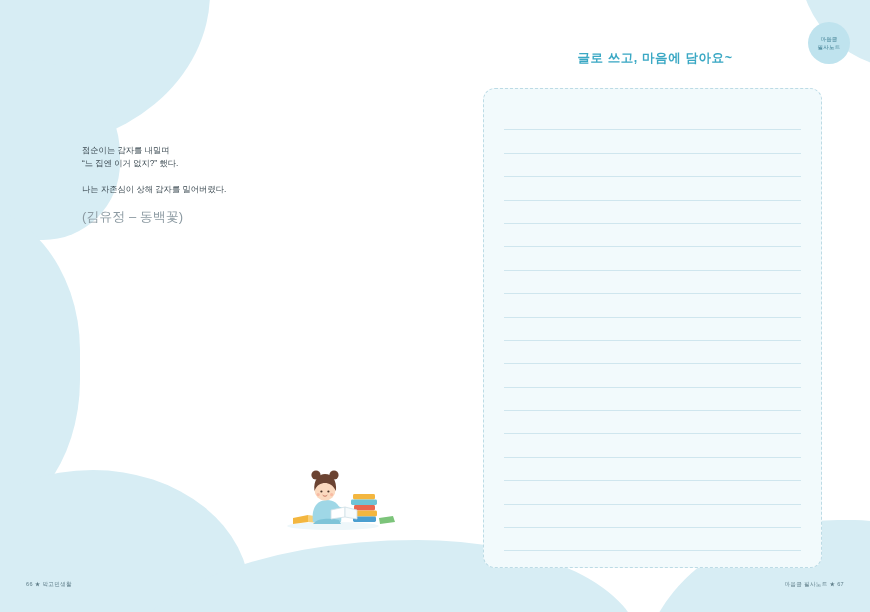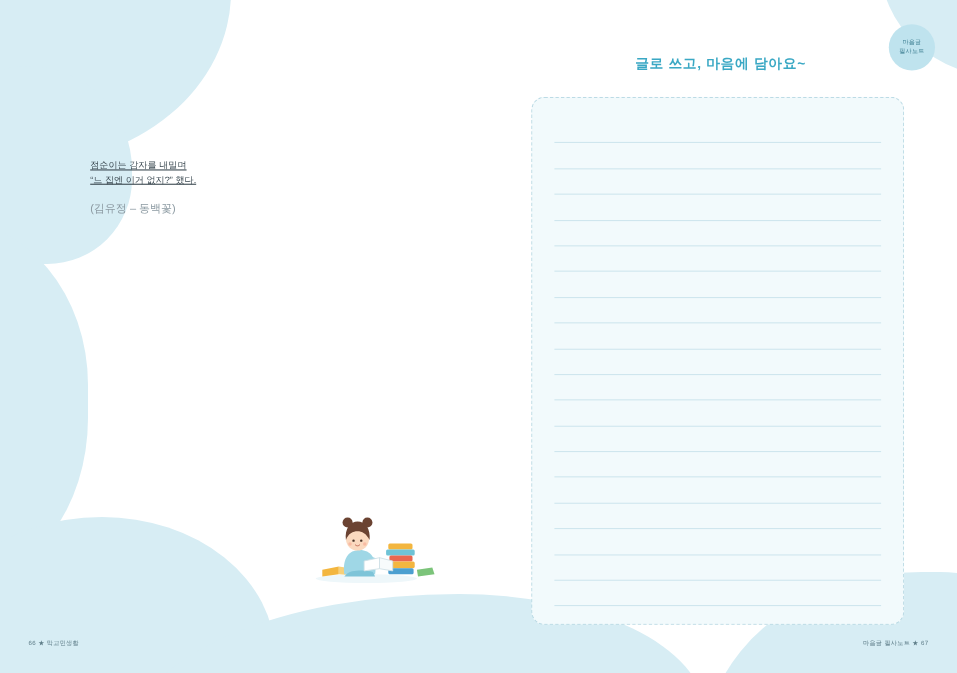--- a/index.html
+++ b/index.html
@@ -119,26 +119,25 @@
     color: #3c4a52;
     font-size: 8.3px;
     line-height: 1.55;
   }
   .poem p {
     margin: 0 0 11px 0;
     white-space: pre-line;
   }
   .poem .pair {
     margin-bottom: 13px;
-    text-decoration: underline;
   }
   .poem .credit {
     margin-top: 1px;
     color: #8c9aa2;
-    font-size: 10px;
+    font-size: 13px;
   }
 
   
   .illus {
     position: absolute;
     left: 275px;
     top: 460px;
     width: 125px;
     height: 75px;
   }
@@ -199,20 +198,21 @@
   <div class="corner-tab">
     <span>마음글</span>
     <span>필사노트</span>
   </div>
 
   <div class="headline">글로 쓰고, 마음에 담아요~</div>
 
   <div class="poem">
     <p class="pair">점순이는 감자를 내밀며
 “느 집엔 이거 없지?” 했다.</p>
+    <p>나는 자존심이 상해 감자를 밀어버렸다.</p>
     <div class="credit">(김유정 – 동백꽃)</div>
   </div>
 
   <div class="illus">
     <svg viewBox="0 0 125 75" width="125" height="75">
 
       <ellipse cx="58" cy="66" rx="46" ry="4" fill="#eef7fa"></ellipse>
 
       <rect x="78" y="34" width="22" height="5.5" rx="1.4" fill="#f3b63f"></rect>
       <rect x="76" y="39.5" width="26" height="5.5" rx="1.4" fill="#6fc3d6"></rect>

